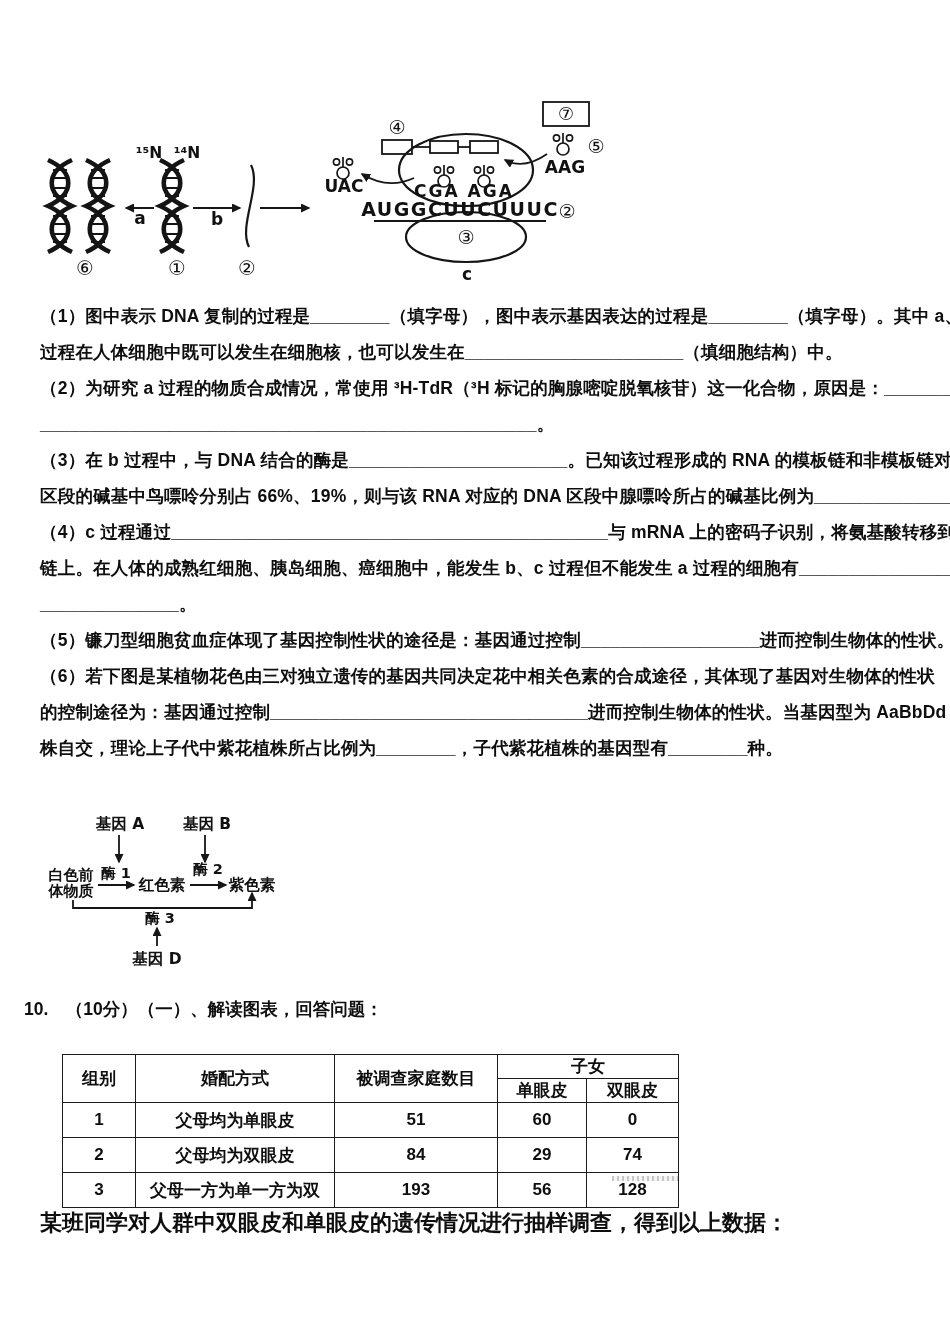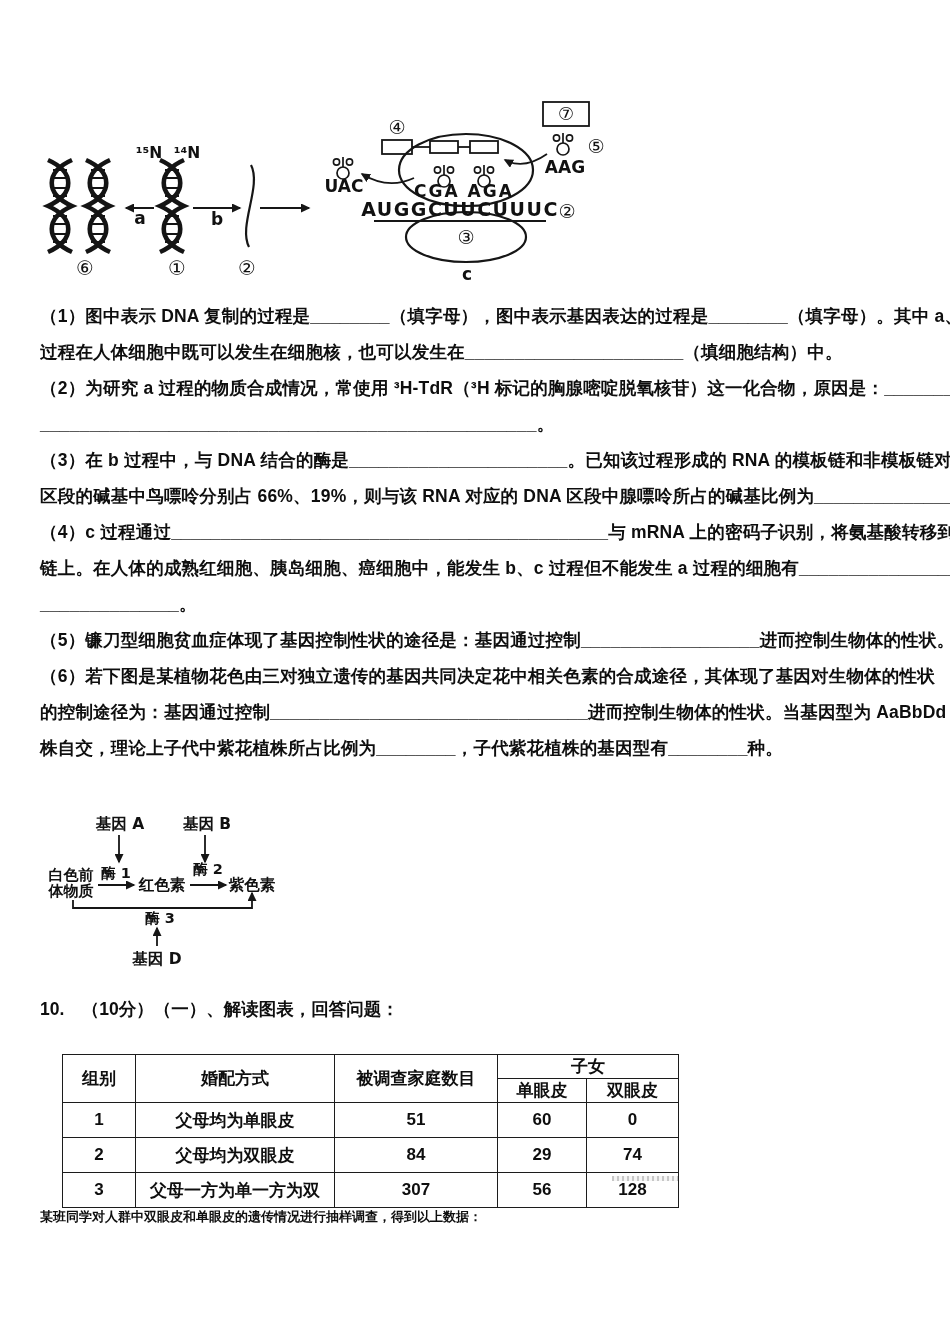--- a/index.html
+++ b/index.html
@@ -1,21 +1,21 @@
 <!DOCTYPE html>
 <html><head>
 <meta charset="utf-8">
 <style>
   html,body{margin:0;padding:0;background:#ffffff;}
   .page{position:relative;width:950px;height:1344px;background:#ffffff;overflow:hidden;
         font-family:"Liberation Sans","DejaVu Sans",sans-serif;color:#111;}
   .abs{position:absolute;}
   .tline{font-size:17.5px;line-height:36px;font-weight:600;white-space:nowrap;letter-spacing:.2px;color:#0e0e0e;}
   .heading{font-size:17.5px;font-weight:600;white-space:nowrap;color:#0e0e0e;}
-  .note{font-size:13px;font-weight:600;white-space:nowrap;color:#0e0e0e;}
+  .note{font-size:22px;font-weight:600;white-space:nowrap;color:#0e0e0e;}
   svg text{font-family:"DejaVu Sans","Liberation Sans",sans-serif;fill:#111;}
   svg .shape{stroke:#161616;fill:none;}
   table.survey{border-collapse:collapse;table-layout:fixed;margin-top:16px;}
   table.survey td,table.survey th{border:1.7px solid #1c1c1c;text-align:center;vertical-align:middle;
         font-size:17px;font-weight:600;color:#0e0e0e;padding:0;}
   table.survey .hdr{height:23px;}
   table.survey .datarow td{height:34px;}
   .artifact{width:66px;height:5px;background:repeating-linear-gradient(90deg,#b9b9b9 0 2px,#f2f2f2 2px 5px);opacity:.8;}
 </style>
 </head>
@@ -134,21 +134,21 @@
     <text x="168" y="62" font-size="14.5" font-weight="600" text-anchor="middle">酶 2</text>
     <line x1="150" y1="73" x2="186" y2="73" stroke="#161616" stroke-width="1.8" marker-end="url(#ah)"></line>
     <text x="212" y="78" font-size="15.5" font-weight="600" text-anchor="middle">紫色素</text>
 
     <polyline points="33,88 33,96 212,96 212,81" fill="none" stroke="#161616" stroke-width="1.8" marker-end="url(#ah)"></polyline>
     <text x="120" y="111" font-size="14.5" font-weight="600" text-anchor="middle">酶 3</text>
     <line x1="117" y1="134" x2="117" y2="116" stroke="#161616" stroke-width="1.8" marker-end="url(#ah)"></line>
     <text x="117" y="152" font-size="15.5" font-weight="600" text-anchor="middle">基因 D</text>
   </svg>
 
-  <div class="abs heading" style="left:40px;top:997px;">10.　（10分）（一）、解读图表，回答问题：</div>
+  <div class="abs heading" style="left:24px;top:997px;">10.　（10分）（一）、解读图表，回答问题：</div>
 
   <table class="survey abs" style="left:62px;top:1038px;width:616px;">
     <colgroup>
       <col style="width:73px">
         <col style="width:199px">
         <col style="width:163px">
       <col style="width:89px">
         <col style="width:92px">
     </colgroup>
     <tbody>
@@ -172,21 +172,21 @@
     <tr class="datarow">
       <td>2</td>
       <td>父母均为双眼皮</td>
       <td>84</td>
       <td>29</td>
       <td>74</td>
     </tr>
     <tr class="datarow">
       <td>3</td>
       <td>父母一方为单一方为双</td>
-      <td>307</td>
+      <td>193</td>
       <td>56</td>
       <td>128</td>
     </tr>
   </tbody>
     </table>
 
   <div class="abs artifact" style="left:612px;top:1176px;"></div>
 
   <div class="abs note" style="left:40px;top:1208px;">某班同学对人群中双眼皮和单眼皮的遗传情况进行抽样调查，得到以上数据：</div>
 

